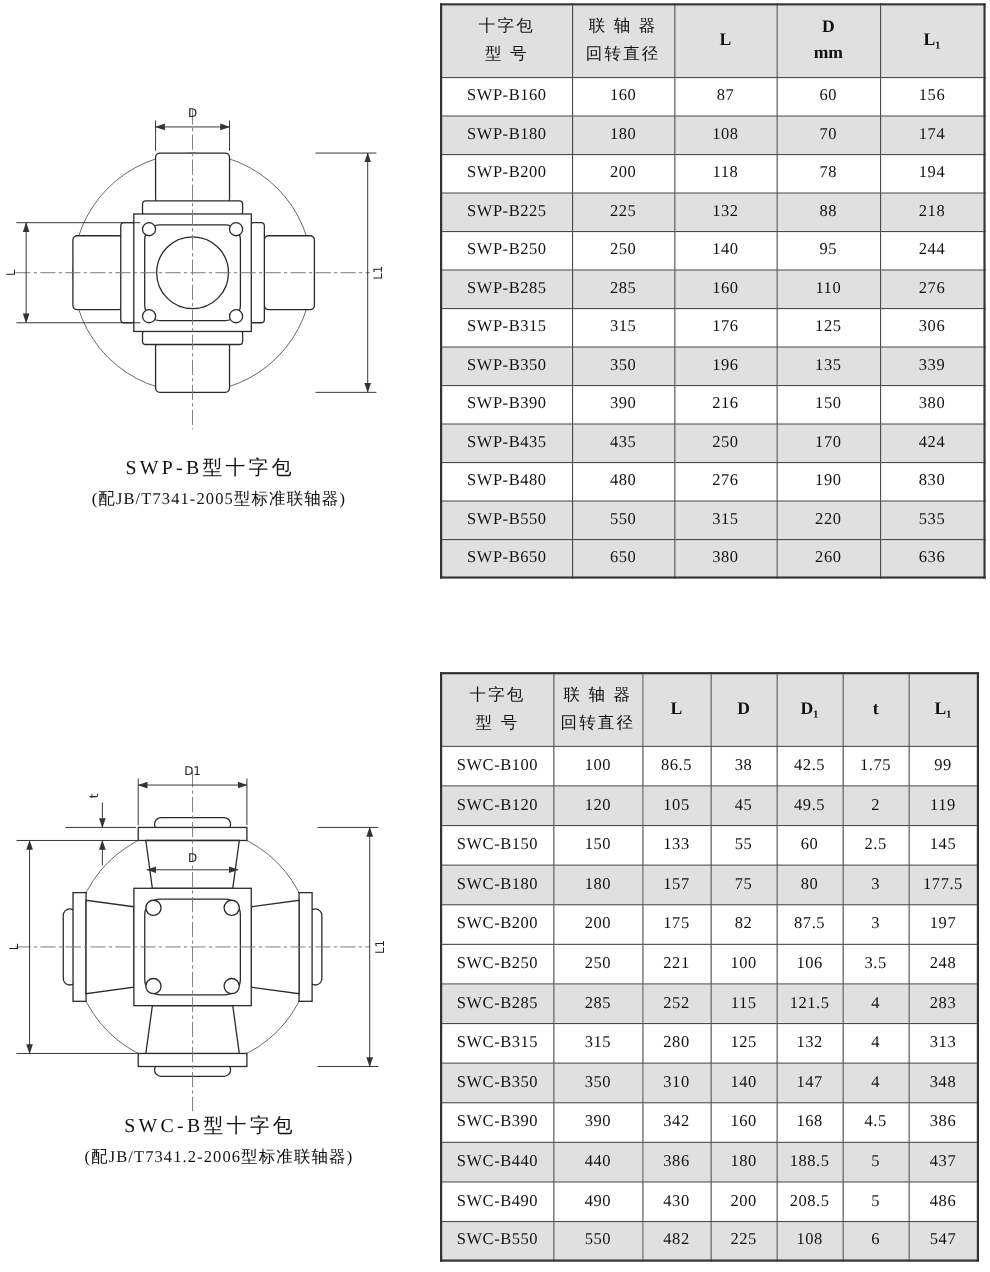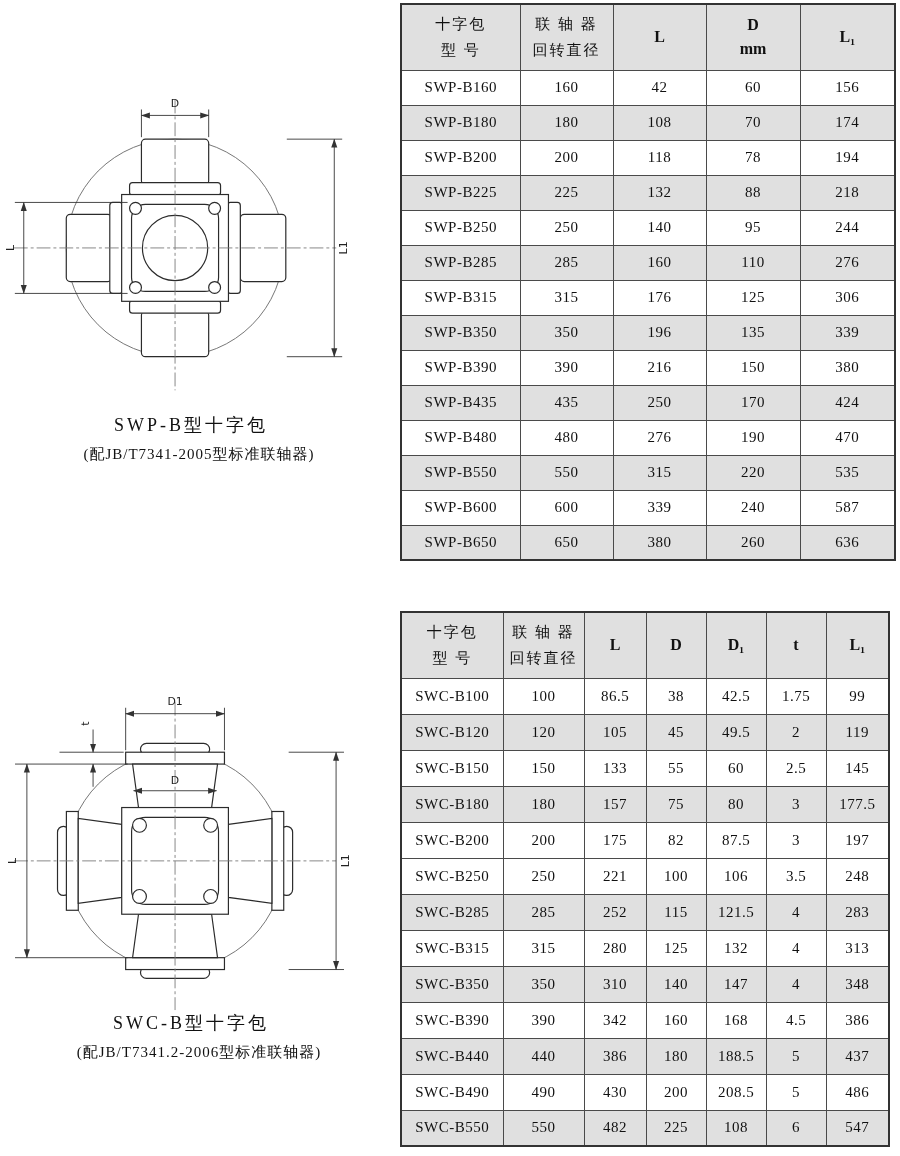--- a/index.html
+++ b/index.html
@@ -219,21 +219,21 @@
         </th>
         <th>
           <span class="hl lat">L₁</span>
         </th>
       </tr>
     </thead>
     <tbody>
       <tr>
         <td>SWP-B160</td>
         <td>160</td>
-        <td>42</td>
+        <td>87</td>
         <td>60</td>
         <td>156</td>
       </tr>
       <tr class="alt">
         <td>SWP-B180</td>
         <td>180</td>
         <td>108</td>
         <td>70</td>
         <td>174</td>
       </tr>
@@ -291,35 +291,28 @@
         <td>435</td>
         <td>250</td>
         <td>170</td>
         <td>424</td>
       </tr>
       <tr>
         <td>SWP-B480</td>
         <td>480</td>
         <td>276</td>
         <td>190</td>
-        <td>470</td>
+        <td>830</td>
       </tr>
       <tr class="alt">
         <td>SWP-B550</td>
         <td>550</td>
         <td>315</td>
         <td>220</td>
         <td>535</td>
-      </tr>
-      <tr>
-        <td>SWP-B600</td>
-        <td>600</td>
-        <td>339</td>
-        <td>240</td>
-        <td>587</td>
       </tr>
       <tr class="alt">
         <td>SWP-B650</td>
         <td>650</td>
         <td>380</td>
         <td>260</td>
         <td>636</td>
       </tr>
     </tbody>
   </table>

